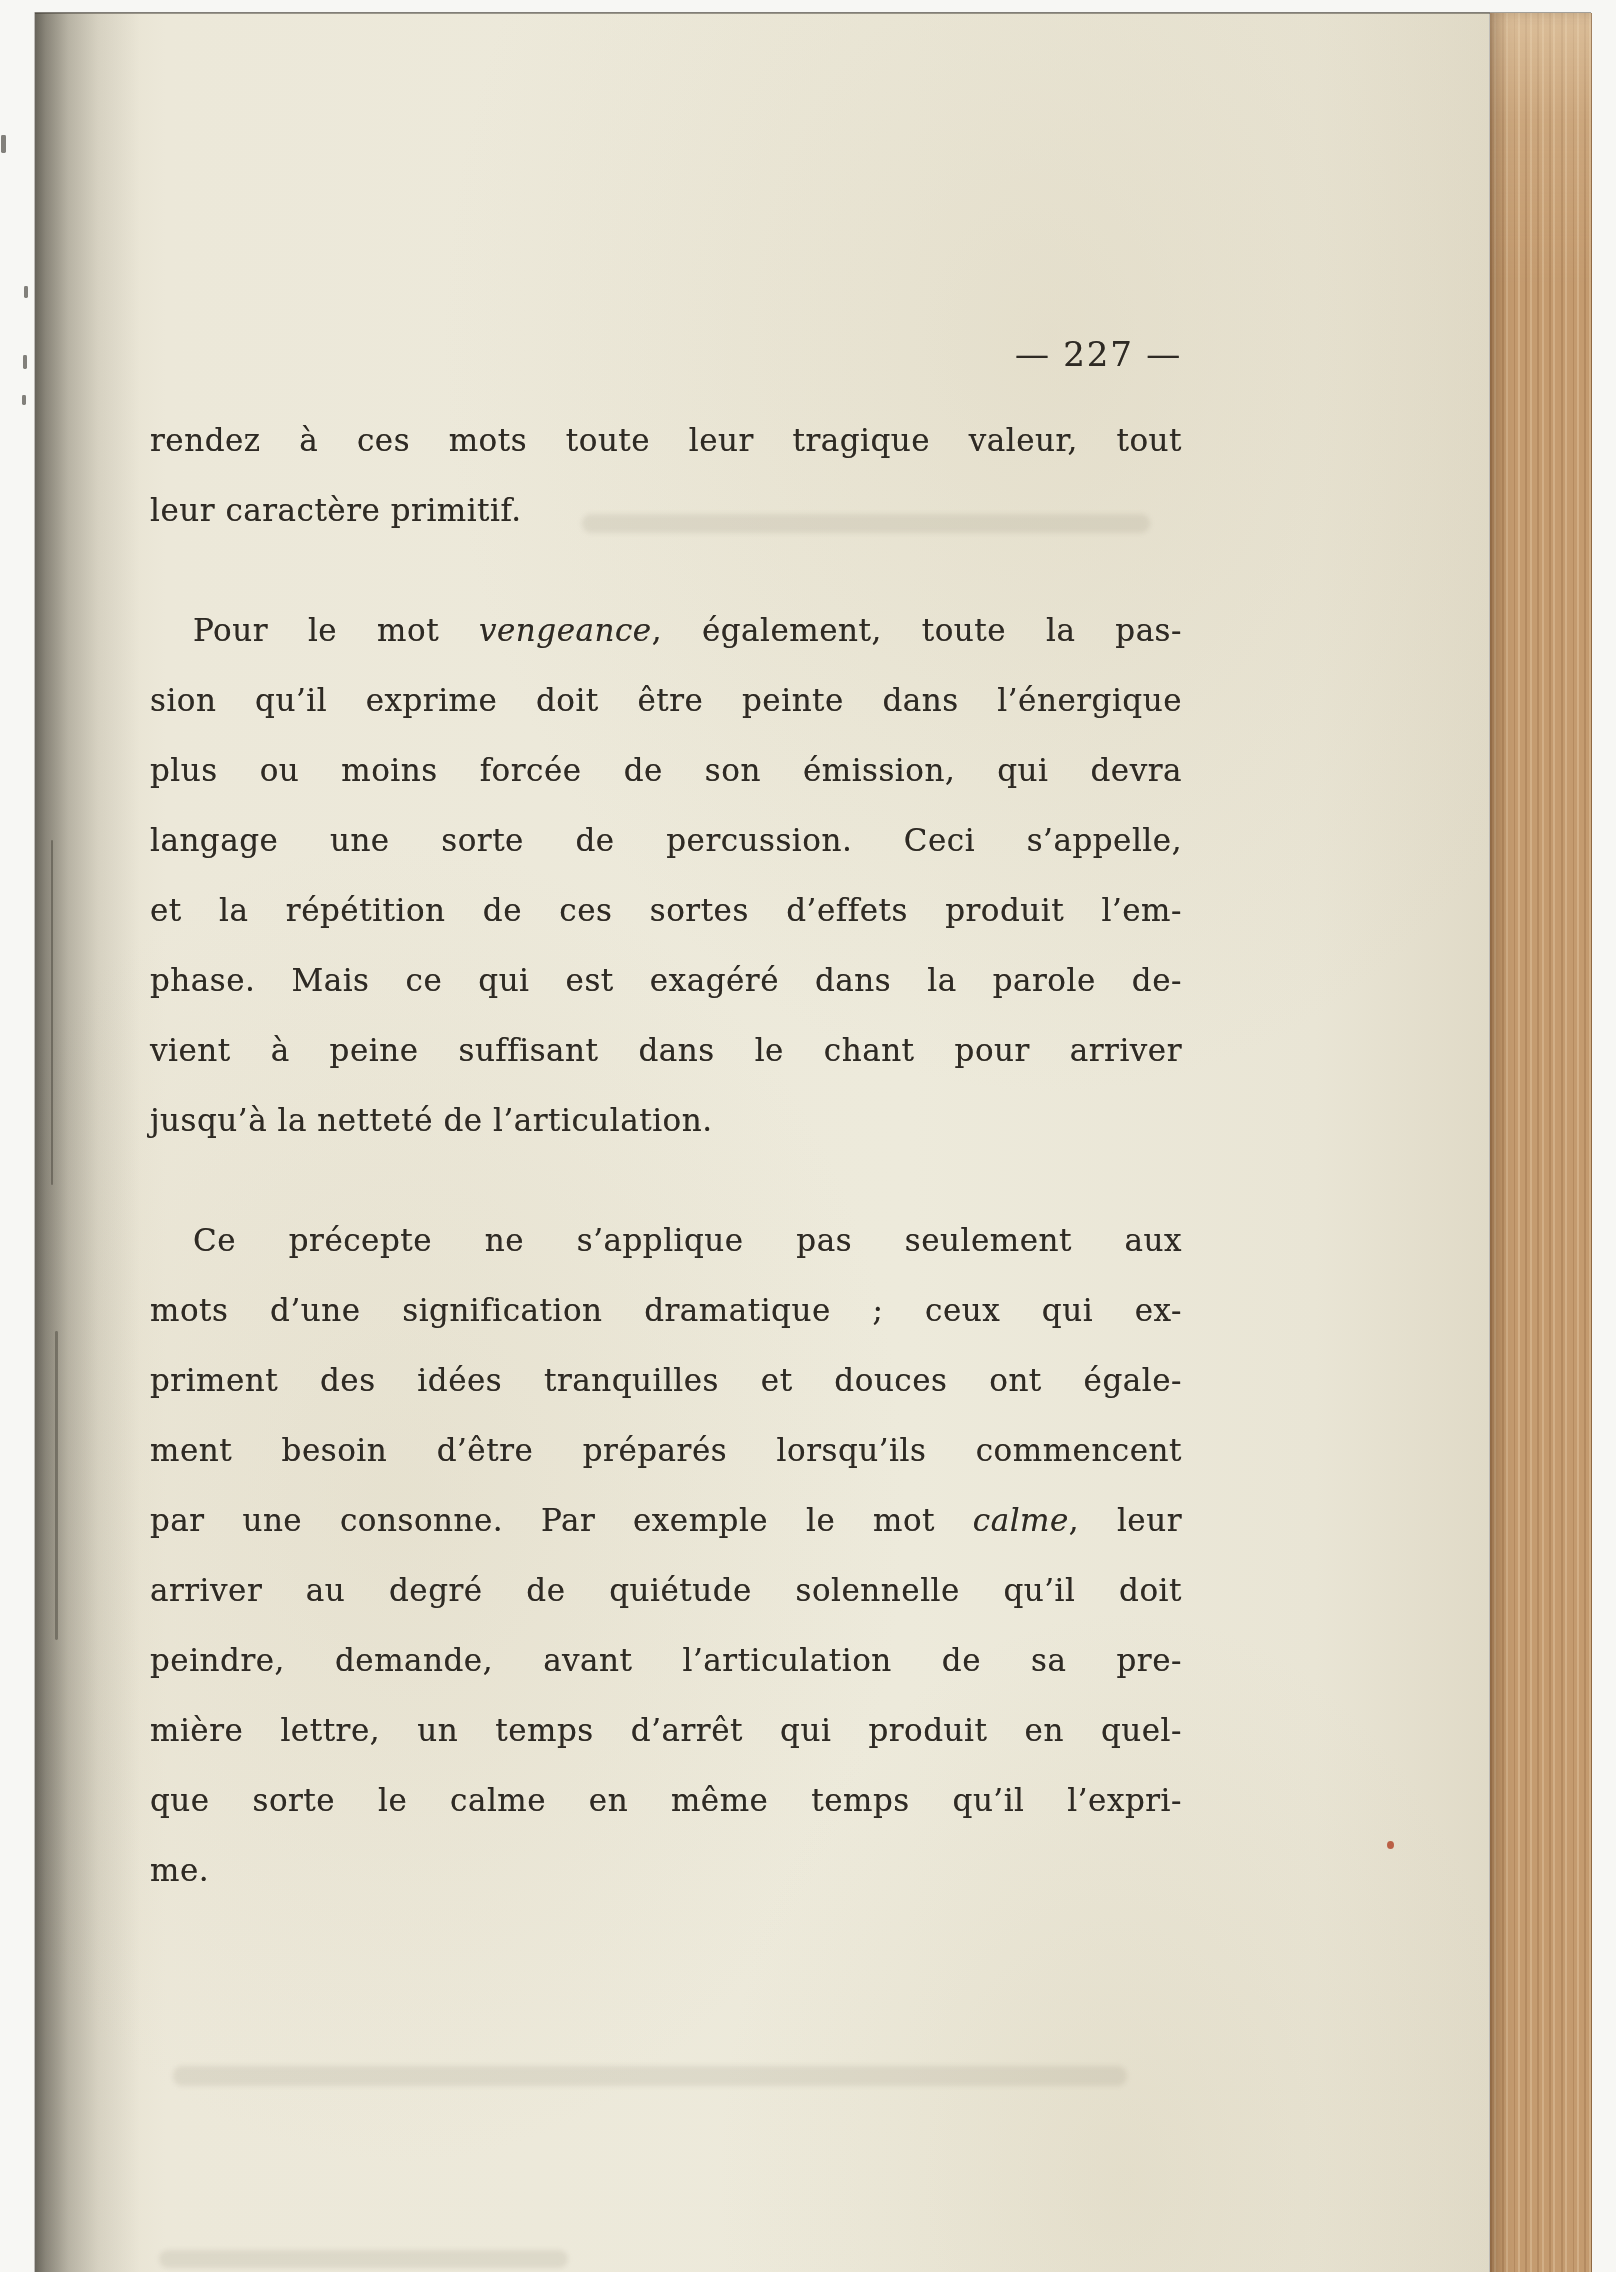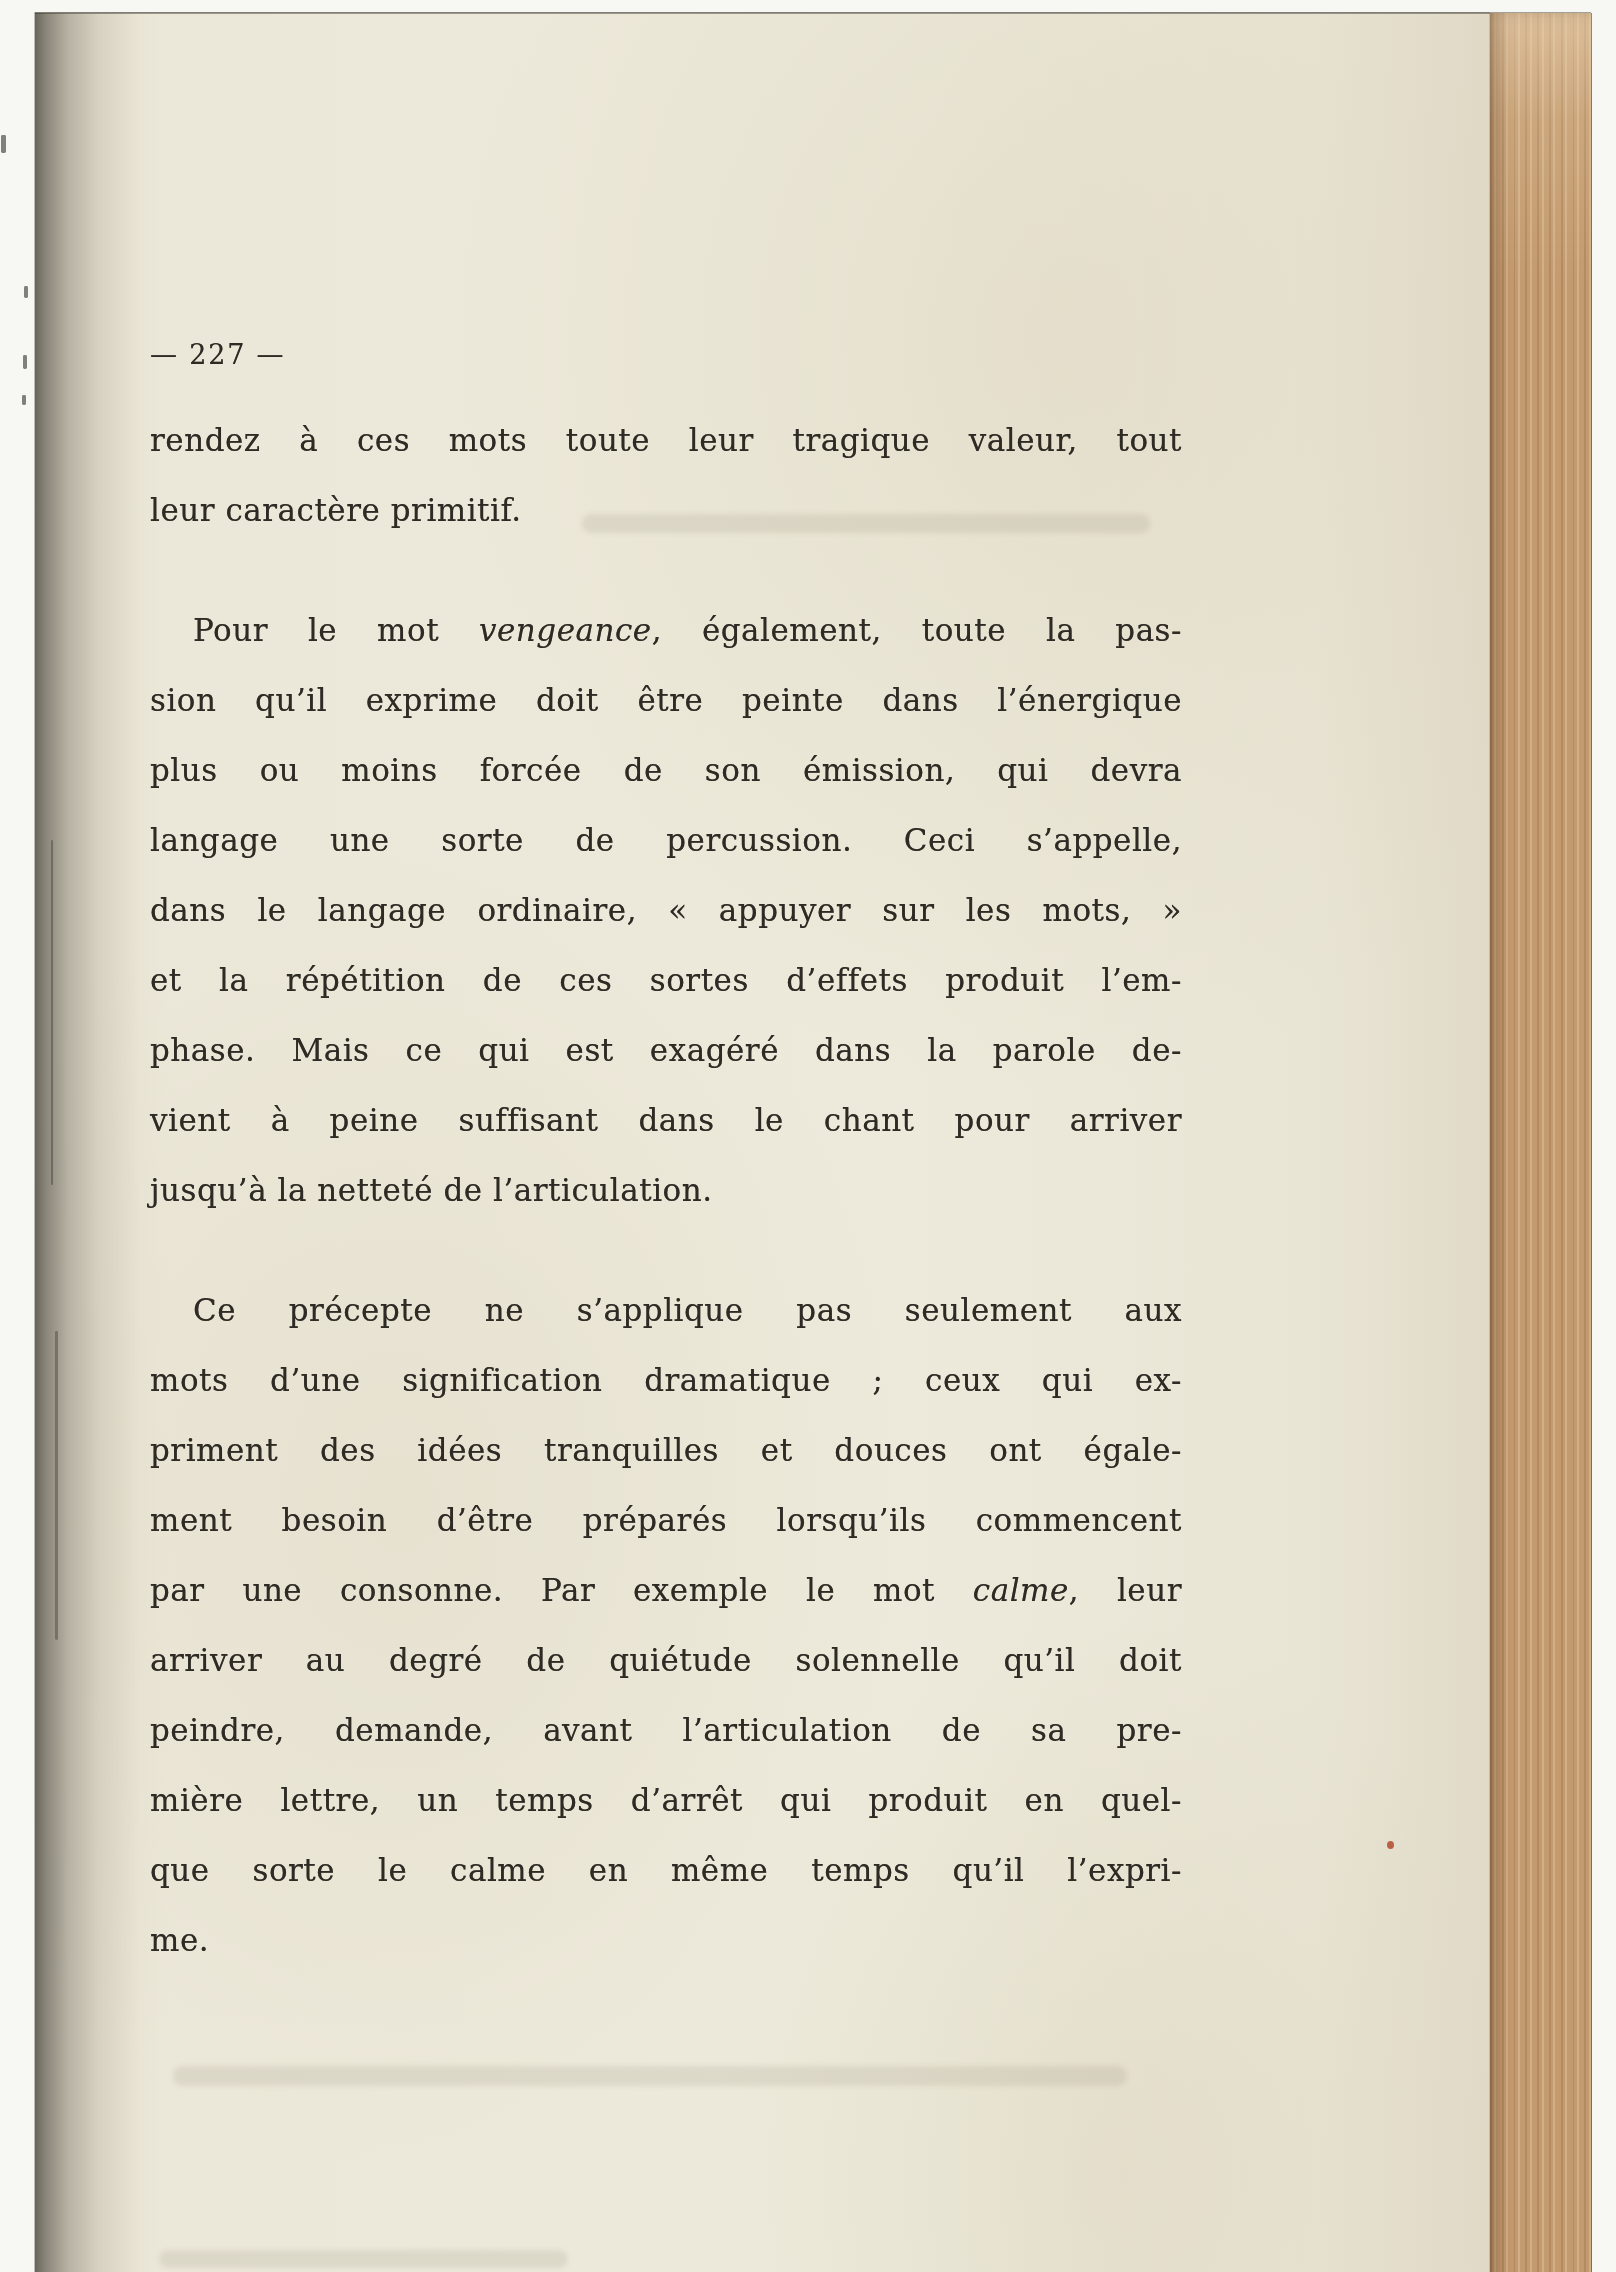--- a/index.html
+++ b/index.html
@@ -83,22 +83,22 @@
     position:absolute;
     left:150px; top:318px;
     width:1032px;
     color:var(--ink);
     font-size:31px;
     letter-spacing:0.5px;
     text-shadow:0 0 0.5px rgba(46,42,36,0.55);
   }
   .page-number{
     height:73px; line-height:73px;
-    text-align:left;
-    font-size:27px;
+    text-align:right;
+    font-size:34px;
     letter-spacing:1.8px;
     margin-bottom:13.6px;
   }
   .para{ margin-bottom:50px; }
   .para:last-child{ margin-bottom:0; }
   .line{
     line-height:70px;
     text-align:justify;
     text-align-last:justify;
     white-space:nowrap;
@@ -159,21 +159,20 @@
   <div id="text-block">
       <div class="para">
         <div class="line"><span>rendez à ces mots toute leur tragique valeur, tout</span></div>
         <div class="line last"><span>leur caractère primitif.</span></div>
       </div>
       <div class="para">
         <div class="line indent"><span>Pour le mot </span><span class="it">vengeance</span><span>, également, toute la pas-</span></div>
         <div class="line"><span>sion qu’il exprime doit être peinte dans l’énergique</span></div>
         <div class="line"><span>plus ou moins forcée de son émission, qui devra</span></div>
         <div class="line"><span>langage une sorte de percussion. Ceci s’appelle,</span></div>
-        <div class="line"><span>dans le langage ordinaire, « appuyer sur les mots, »</span></div>
         <div class="line"><span>et la répétition de ces sortes d’effets produit l’em-</span></div>
         <div class="line"><span>phase. Mais ce qui est exagéré dans la parole de-</span></div>
         <div class="line"><span>vient à peine suffisant dans le chant pour arriver</span></div>
         <div class="line last"><span>jusqu’à la netteté de l’articulation.</span></div>
       </div>
       <div class="para">
         <div class="line indent"><span>Ce précepte ne s’applique pas seulement aux</span></div>
         <div class="line"><span>mots d’une signification dramatique ; ceux qui ex-</span></div>
         <div class="line"><span>priment des idées tranquilles et douces ont égale-</span></div>
         <div class="line"><span>ment besoin d’être préparés lorsqu’ils commencent</span></div>

